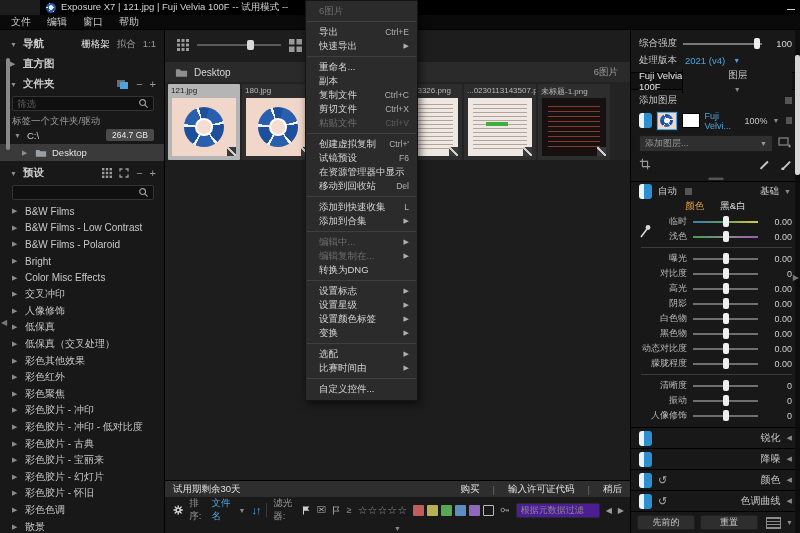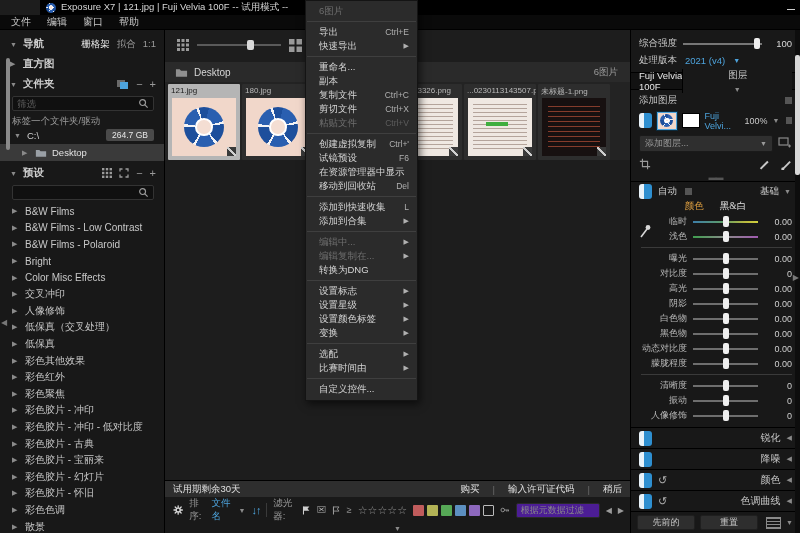--- a/index.html
+++ b/index.html
@@ -109,21 +109,21 @@
   .r-adddrop{height:22px;gap:5px;}
   .dropdown{flex:1;height:17px;background:#2f2f2f;border:1px solid #1a1a1a;border-radius:2px;display:flex;align-items:center;padding:0 5px;color:#9a9a9a;font-size:9px;}
   .dropdown .dd-tri{margin-left:auto;color:#9a9a9a;font-size:7px;}
   .r-crop{height:20px;}
   .r-crop .brushes{margin-left:auto;display:flex;gap:10px;}
   .handle{height:7px;display:flex;align-items:center;justify-content:center;color:#555;font-size:8px;letter-spacing:-1px;}
   .r-auto{height:18px;gap:6px;border-top:1px solid #000;padding-top:2px;}
   .r-auto .base{margin-left:auto;display:flex;gap:5px;align-items:center;color:#d0d0d0;}
   .tabs{height:15px;display:flex;justify-content:center;gap:16px;font-size:9.5px;align-items:center;}
   .tab-color{color:#e0a040;}
-  .tab-bw{color:#e0e0e0;font-family:Liberation Serif, serif;}
+  .tab-bw{color:#e0e0e0;}
   .sl-row{height:15px;display:flex;align-items:center;padding:0 8px 0 0;}
   .sl-label{width:62px;text-align:right;color:#b8b8b8;font-size:9px;padding-right:6px;white-space:nowrap;}
   .sl-track{flex:1;height:2px;background:#6e6e6e;position:relative;}
   .sl-track.temp{background:linear-gradient(90deg,#3d7ea8,#5d9c6a 45%,#b9b93f 80%,#cfcf3d);}
   .sl-track.tint{background:linear-gradient(90deg,#3f9e4f,#8a8a8a 50%,#a05ab0);}
   .sl-knob{position:absolute;left:50%;top:-4.5px;width:6px;height:11px;margin-left:-3px;background:#efefef;border-radius:2px;}
   .sl-val{width:34px;text-align:right;color:#d0d0d0;font-size:9px;}
   .sl-divider{height:1px;background:#3a3a3a;margin:3px 8px 3px 10px;}
   .eyedrop{position:absolute;left:8px;}
   .sliders-wrap{position:relative;}
@@ -271,25 +271,25 @@
           <div class="preset-item">
             <span class="tri">▶</span>
             <span>交叉冲印</span>
           </div>
           <div class="preset-item">
             <span class="tri">▶</span>
             <span>人像修饰</span>
           </div>
           <div class="preset-item">
             <span class="tri">▶</span>
+            <span>低保真</span>
+          </div>
+          <div class="preset-item">
+            <span class="tri">▶</span>
             <span>低保真（交叉处理）</span>
-          </div>
-          <div class="preset-item">
-            <span class="tri">▶</span>
-            <span>低保真</span>
           </div>
           <div class="preset-item">
             <span class="tri">▶</span>
             <span>彩色其他效果</span>
           </div>
           <div class="preset-item">
             <span class="tri">▶</span>
             <span>彩色红外</span>
           </div>
           <div class="preset-item">

